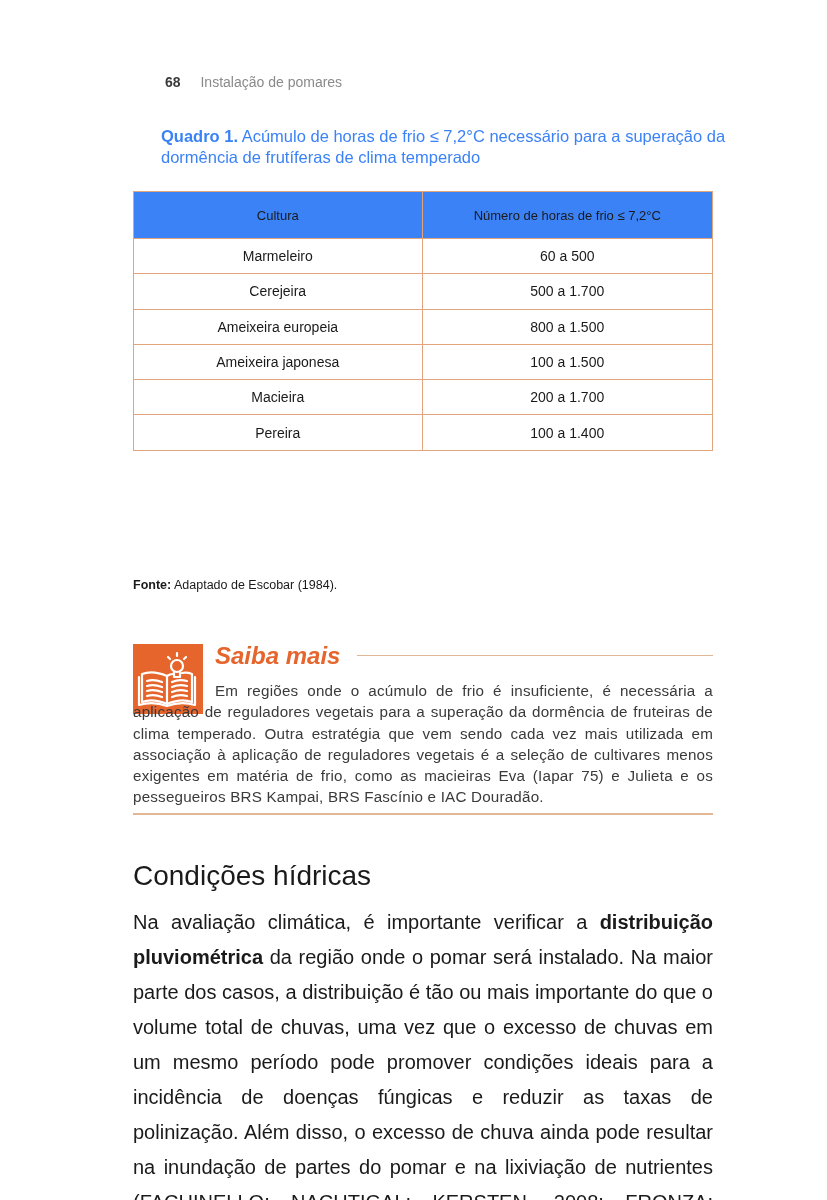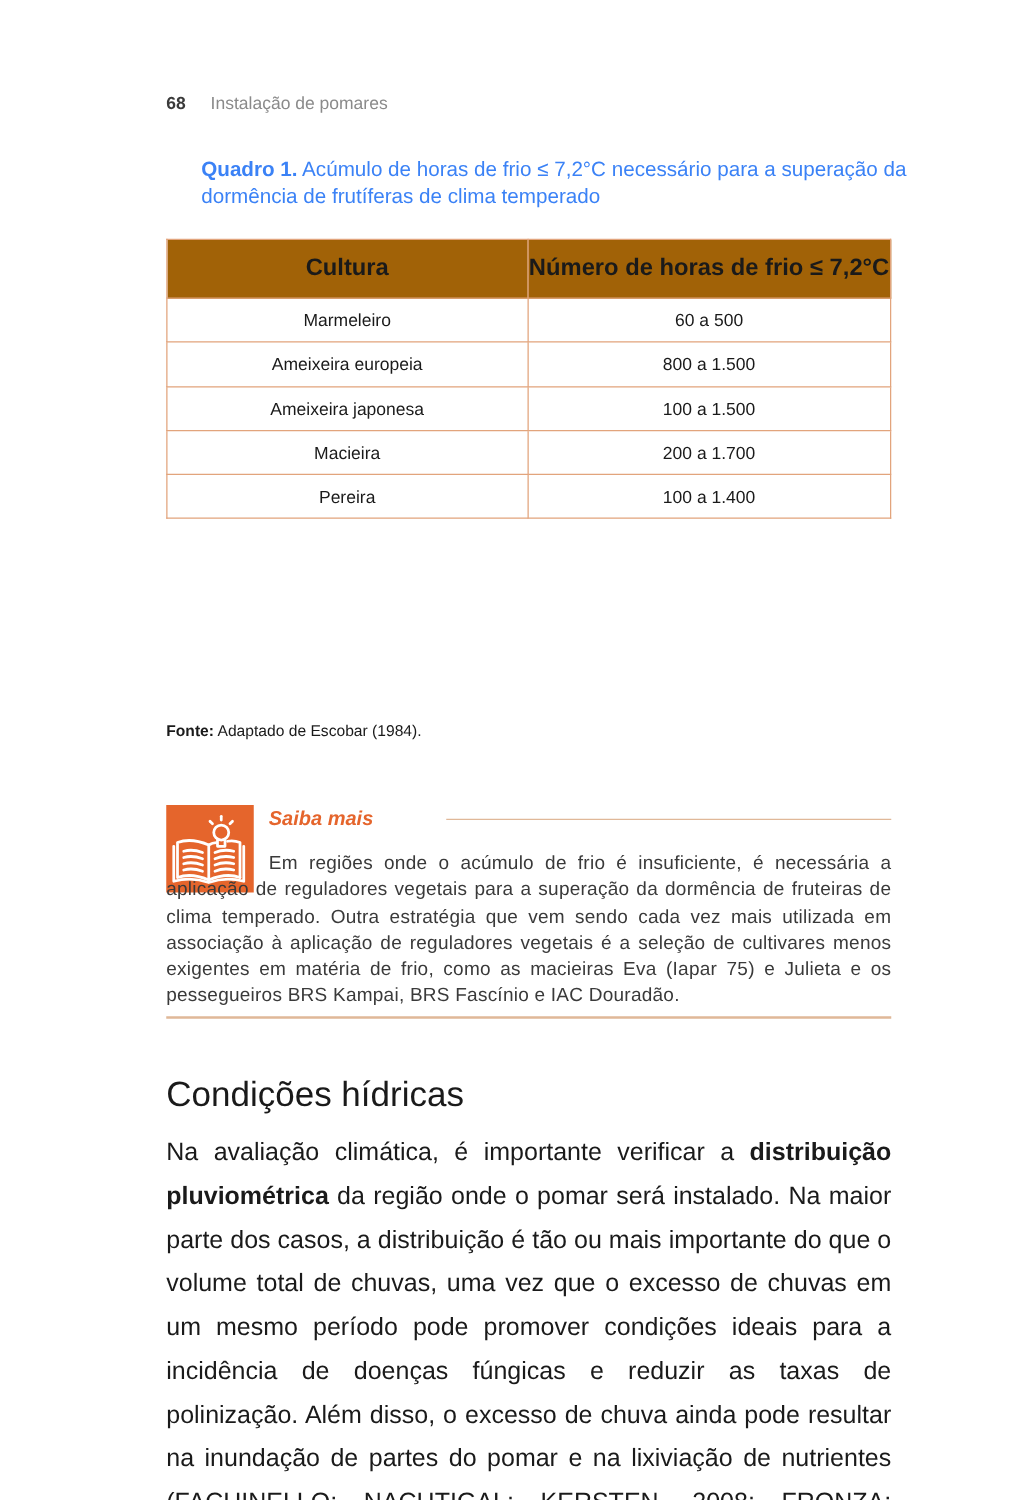--- a/index.html
+++ b/index.html
@@ -1,42 +1,42 @@
 <!DOCTYPE html>
 <html><head>
   <meta charset="utf-8">
   <style>
     html, body { margin: 0; padding: 0; background: #ffffff; }
     body { width: 827px; height: 1200px; position: relative; overflow: hidden;
            font-family: "Liberation Sans", sans-serif; color: #1a1a1a; }
     .page { position: absolute; left: 0; top: 0; width: 827px; height: 1200px; }
 
     .running-head { position: absolute; left: 133px; top: 73px; font-size: 14px; line-height: 18px; }
-    .running-head .num { font-weight: bold; color: #3a3a3a; margin-right: 16px; }
+    .running-head .num { font-weight: bold; color: #3a3a3a; margin-right: 16px; margin-left: 32px; }
     .running-head .title { color: #8a8a8a; }
 
     .caption { position: absolute; left: 133px; top: 126px; width: 590px;
                font-size: 16.5px; line-height: 21px; color: #3b82f6; margin-left: 28px; }
     .caption b { font-weight: bold; }
 
     table.q { position: absolute; left: 133px; top: 191px; width: 580px;
               border-collapse: collapse; font-size: 14px; }
     table.q th, table.q td { border: 1px solid #e2a47c; text-align: center; padding: 0; }
-    table.q th { background: #a16207; height: 46px; font-weight: bold; font-size: 19px; }
+    table.q th { background: #3b82f6; height: 46px; font-weight: normal; font-size: 13px; }
     table.q td { height: 34.3px; color: #1a1a1a; }
     table.q col.c1 { width: 289px; }
     table.q col.c2 { width: 291px; }
 
     .source { position: absolute; left: 133px; top: 578px; font-size: 12.5px; }
     .source b { font-weight: bold; }
 
     .saiba-icon { position: absolute; left: 133px; top: 644px; width: 70px; height: 70px;
                   background: #e5652c; }
     .saiba-icon svg { width: 70px; height: 70px; display: block; }
-    .saiba-title { position: absolute; left: 215px; top: 641px; font-size: 16px; font-weight: bold;
+    .saiba-title { position: absolute; left: 215px; top: 641px; font-size: 24px; font-weight: bold;
                    font-style: italic; color: #e5652c; line-height: 30px; }
     .saiba-rule { position: absolute; left: 357px; top: 655px; width: 356px; height: 1px; background: #e0b898; }
     .saiba-text { position: absolute; left: 133px; top: 680px; width: 580px; font-size: 15.2px;
                   line-height: 21.3px; color: #3a3a3a; text-align: justify; letter-spacing: 0.2px; }
     .saiba-text .indent { display: inline-block; width: 82px; }
     .saiba-bottom { position: absolute; left: 133px; top: 813px; width: 580px; height: 2px; background: #e0b898; }
 
     .section-title { position: absolute; left: 133px; top: 862px; font-size: 28px; color: #1a1a1a; line-height: 28px; }
     .body-text { position: absolute; left: 133px; top: 905px; width: 580px; font-size: 20px;
                  line-height: 35px; color: #1a1a1a; text-align: justify; }
@@ -64,20 +64,24 @@
     <thead>
       <tr>
         <th>Cultura</th>
         <th>Número de horas de frio ≤ 7,2°C</th>
       </tr>
     </thead>
     <tbody>
       <tr>
           <td>Marmeleiro</td>
           <td>60 a 500</td>
+        </tr>
+      <tr>
+          <td>Cerejeira</td>
+          <td>500 a 1.700</td>
         </tr>
       <tr>
           <td>Ameixeira europeia</td>
           <td>800 a 1.500</td>
         </tr>
       <tr>
           <td>Ameixeira japonesa</td>
           <td>100 a 1.500</td>
         </tr>
       <tr>

